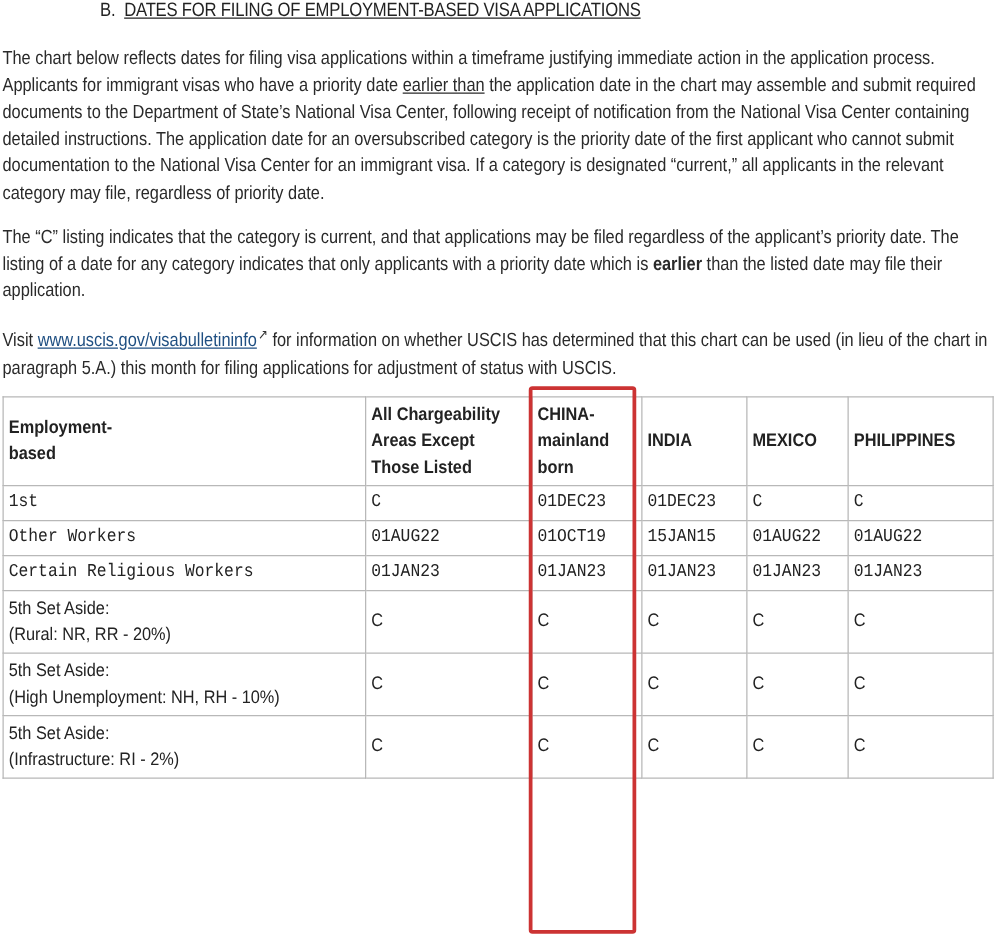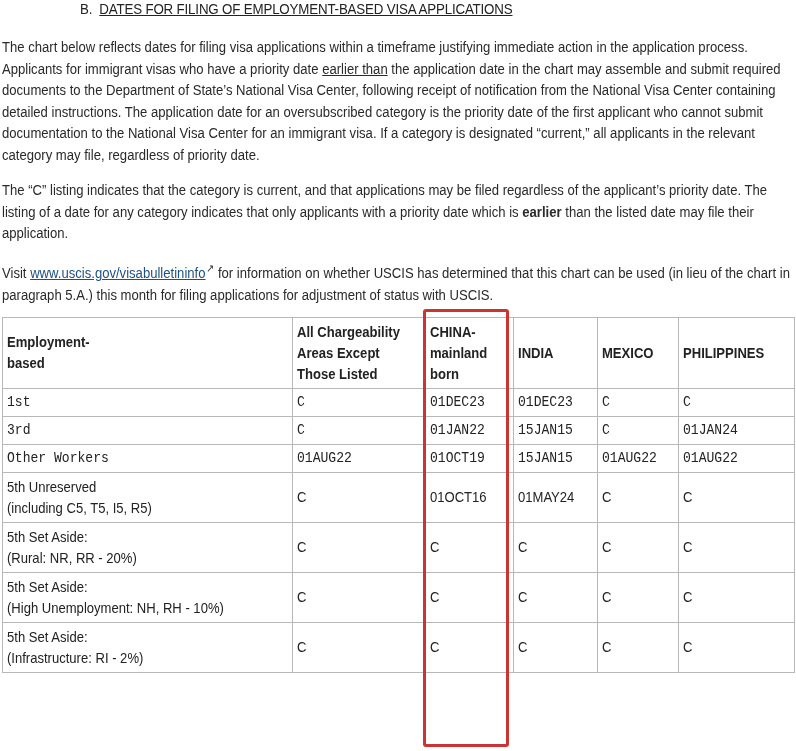--- a/index.html
+++ b/index.html
@@ -91,42 +91,34 @@
   <tbody id="tbody">
       <tr class="r1">
         <td><span class="cell-text">1st</span></td>
         <td><span class="cell-text">C</span></td>
         <td><span class="cell-text">01DEC23</span></td>
         <td><span class="cell-text">01DEC23</span></td>
         <td><span class="cell-text">C</span></td>
         <td><span class="cell-text">C</span></td>
       </tr>
       <tr class="r1">
-        <td><span class="cell-text">3rd</span></td>
-        <td><span class="cell-text">C</span></td>
-        <td><span class="cell-text">01JAN22</span></td>
-        <td><span class="cell-text">15JAN15</span></td>
-        <td><span class="cell-text">C</span></td>
-        <td><span class="cell-text">01JAN24</span></td>
-      </tr>
-      <tr class="r1">
         <td><span class="cell-text">Other Workers</span></td>
         <td><span class="cell-text">01AUG22</span></td>
         <td><span class="cell-text">01OCT19</span></td>
         <td><span class="cell-text">15JAN15</span></td>
         <td><span class="cell-text">01AUG22</span></td>
         <td><span class="cell-text">01AUG22</span></td>
       </tr>
-      <tr class="r2">
-        <td><span class="cell-text">5th Unreserved</span><br><span class="cell-text">(including C5, T5, I5, R5)</span></td>
-        <td><span class="cell-text">C</span></td>
-        <td><span class="cell-text">01OCT16</span></td>
-        <td><span class="cell-text">01MAY24</span></td>
-        <td><span class="cell-text">C</span></td>
-        <td><span class="cell-text">C</span></td>
+      <tr class="r1">
+        <td><span class="cell-text">Certain Religious Workers</span></td>
+        <td><span class="cell-text">01JAN23</span></td>
+        <td><span class="cell-text">01JAN23</span></td>
+        <td><span class="cell-text">01JAN23</span></td>
+        <td><span class="cell-text">01JAN23</span></td>
+        <td><span class="cell-text">01JAN23</span></td>
       </tr>
       <tr class="r2">
         <td><span class="cell-text">5th Set Aside:</span><br><span class="cell-text">(Rural: NR, RR - 20%)</span></td>
         <td><span class="cell-text">C</span></td>
         <td><span class="cell-text">C</span></td>
         <td><span class="cell-text">C</span></td>
         <td><span class="cell-text">C</span></td>
         <td><span class="cell-text">C</span></td>
       </tr>
       <tr class="r2">

